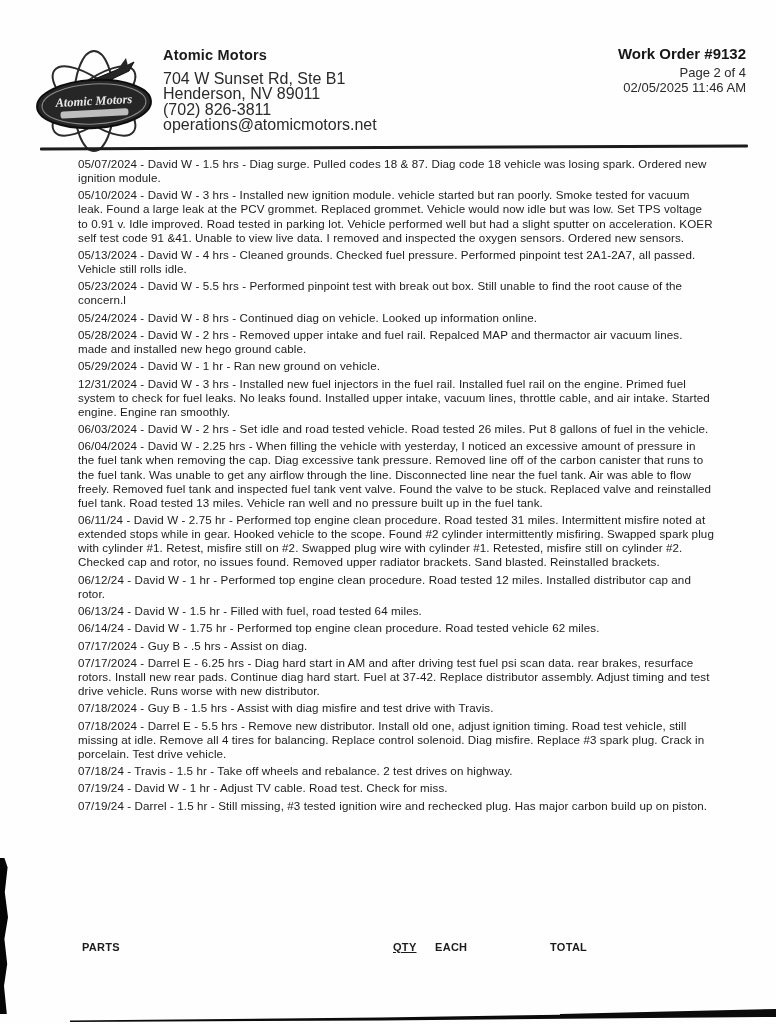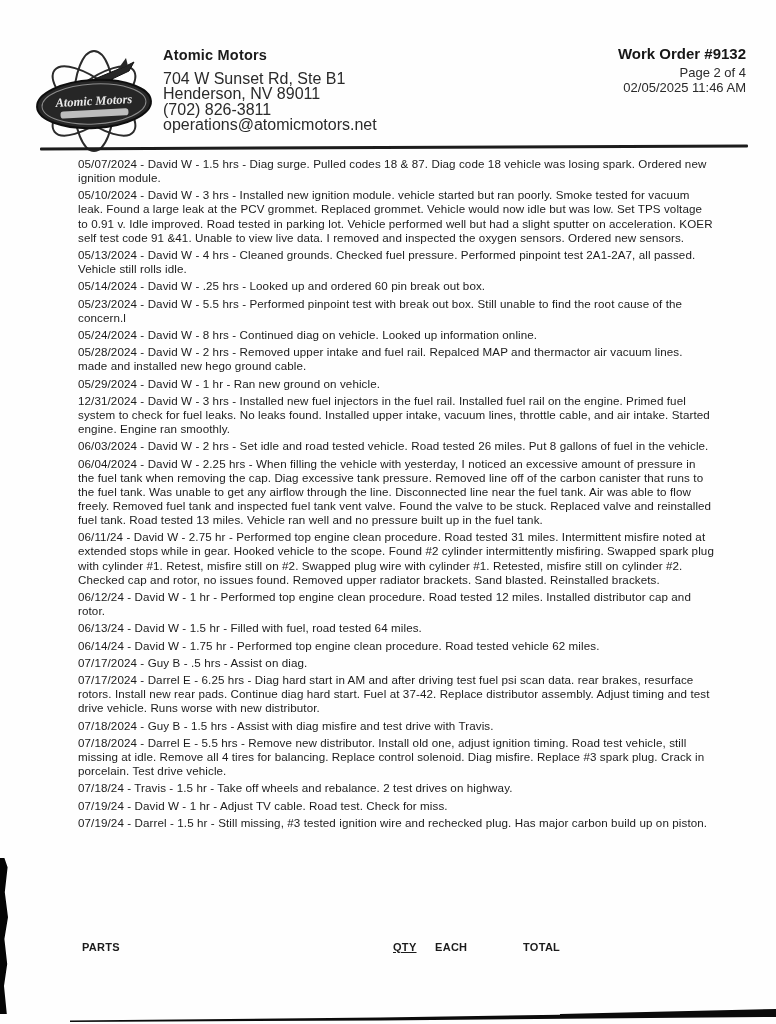--- a/index.html
+++ b/index.html
@@ -33,21 +33,21 @@
   .entry{
     font-size:11.6px;line-height:14.1px;margin:0 0 3.2px 0;
     color:#1b1b1b;letter-spacing:.1px;
   }
   
   .parts-row{position:absolute;left:0;top:941px;width:708px;height:16px;}
   .parts-col{position:absolute;font-size:11px;font-weight:bold;color:#1b1b1b;letter-spacing:.3px;}
   .col-parts{left:82px;}
   .col-qty{left:393px;text-decoration:underline;}
   .col-each{left:435px;}
-  .col-total{left:523px;}
+  .col-total{left:550px;}
   
   .edge-streak{
     position:absolute;left:0;top:858px;width:8px;height:156px;background:#050505;
     clip-path:polygon(0 0,55% 0,95% 6%,60% 22%,100% 38%,55% 52%,90% 68%,50% 82%,85% 100%,0 100%);
   }
   .bottom-artifact{position:absolute;left:0;bottom:0;width:776px;height:26px;}
 </style>
 </head>
 <body>
 
@@ -87,21 +87,20 @@
     <div class="meta-line">Page 2 of 4</div>
     <div class="meta-line">02/05/2025 11:46 AM</div>
   </div>
 
   <div class="divider"></div>
 
   <div class="service-log">
     <p class="entry">05/07/2024 - David W - 1.5 hrs - Diag surge. Pulled codes 18 &amp; 87. Diag code 18 vehicle was losing spark. Ordered new ignition module.</p>
     <p class="entry">05/10/2024 - David W - 3 hrs - Installed new ignition module. vehicle started but ran poorly. Smoke tested for vacuum leak. Found a large leak at the PCV grommet. Replaced grommet. Vehicle would now idle but was low. Set TPS voltage to 0.91 v. Idle improved. Road tested in parking lot. Vehicle performed well but had a slight sputter on acceleration. KOER self test code 91 &amp;41. Unable to view live data. I removed and inspected the oxygen sensors. Ordered new sensors.</p>
     <p class="entry">05/13/2024 - David W - 4 hrs - Cleaned grounds. Checked fuel pressure. Performed pinpoint test 2A1-2A7, all passed. Vehicle still rolls idle.</p>
-    <p class="entry">05/14/2024 - David W - .25 hrs - Looked up and ordered 60 pin break out box.</p>
     <p class="entry">05/23/2024 - David W - 5.5 hrs - Performed pinpoint test with break out box. Still unable to find the root cause of the concern.l</p>
     <p class="entry">05/24/2024 - David W - 8 hrs - Continued diag on vehicle. Looked up information online.</p>
     <p class="entry">05/28/2024 - David W - 2 hrs - Removed upper intake and fuel rail. Repalced MAP and thermactor air vacuum lines. made and installed new hego ground cable.</p>
     <p class="entry">05/29/2024 - David W - 1 hr - Ran new ground on vehicle.</p>
     <p class="entry">12/31/2024 - David W - 3 hrs - Installed new fuel injectors in the fuel rail. Installed fuel rail on the engine. Primed fuel system to check for fuel leaks. No leaks found. Installed upper intake, vacuum lines, throttle cable, and air intake. Started engine. Engine ran smoothly.</p>
     <p class="entry">06/03/2024 - David W - 2 hrs - Set idle and road tested vehicle. Road tested 26 miles. Put 8 gallons of fuel in the vehicle.</p>
     <p class="entry">06/04/2024 - David W - 2.25 hrs - When filling the vehicle with yesterday, I noticed an excessive amount of pressure in the fuel tank when removing the cap. Diag excessive tank pressure. Removed line off of the carbon canister that runs to the fuel tank. Was unable to get any airflow through the line. Disconnected line near the fuel tank. Air was able to flow freely. Removed fuel tank and inspected fuel tank vent valve. Found the valve to be stuck. Replaced valve and reinstalled fuel tank. Road tested 13 miles. Vehicle ran well and no pressure built up in the fuel tank.</p>
     <p class="entry">06/11/24 - David W - 2.75 hr - Performed top engine clean procedure. Road tested 31 miles. Intermittent misfire noted at extended stops while in gear. Hooked vehicle to the scope. Found #2 cylinder intermittently misfiring. Swapped spark plug with cylinder #1. Retest, misfire still on #2. Swapped plug wire with cylinder #1. Retested, misfire still on cylinder #2. Checked cap and rotor, no issues found. Removed upper radiator brackets. Sand blasted. Reinstalled brackets.</p>
     <p class="entry">06/12/24 - David W - 1 hr - Performed top engine clean procedure. Road tested 12 miles. Installed distributor cap and rotor.</p>
     <p class="entry">06/13/24 - David W - 1.5 hr - Filled with fuel, road tested 64 miles.</p>

